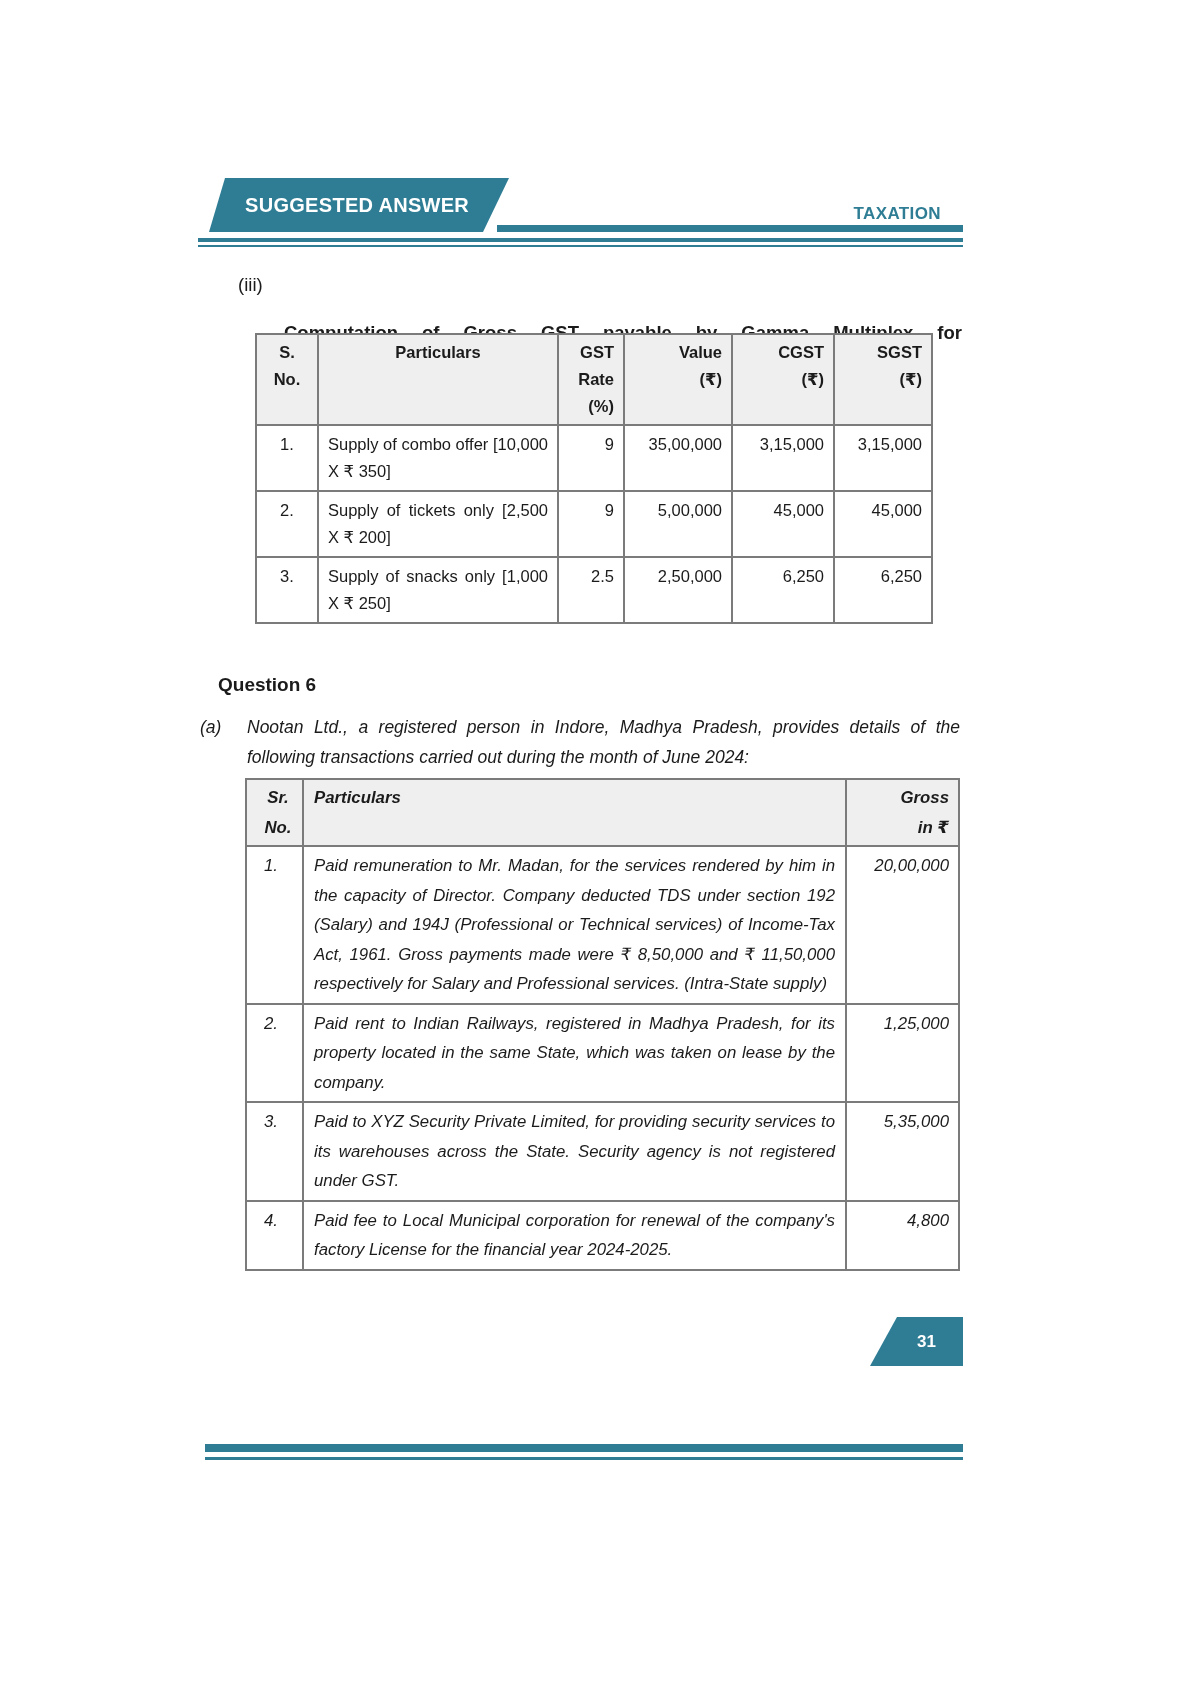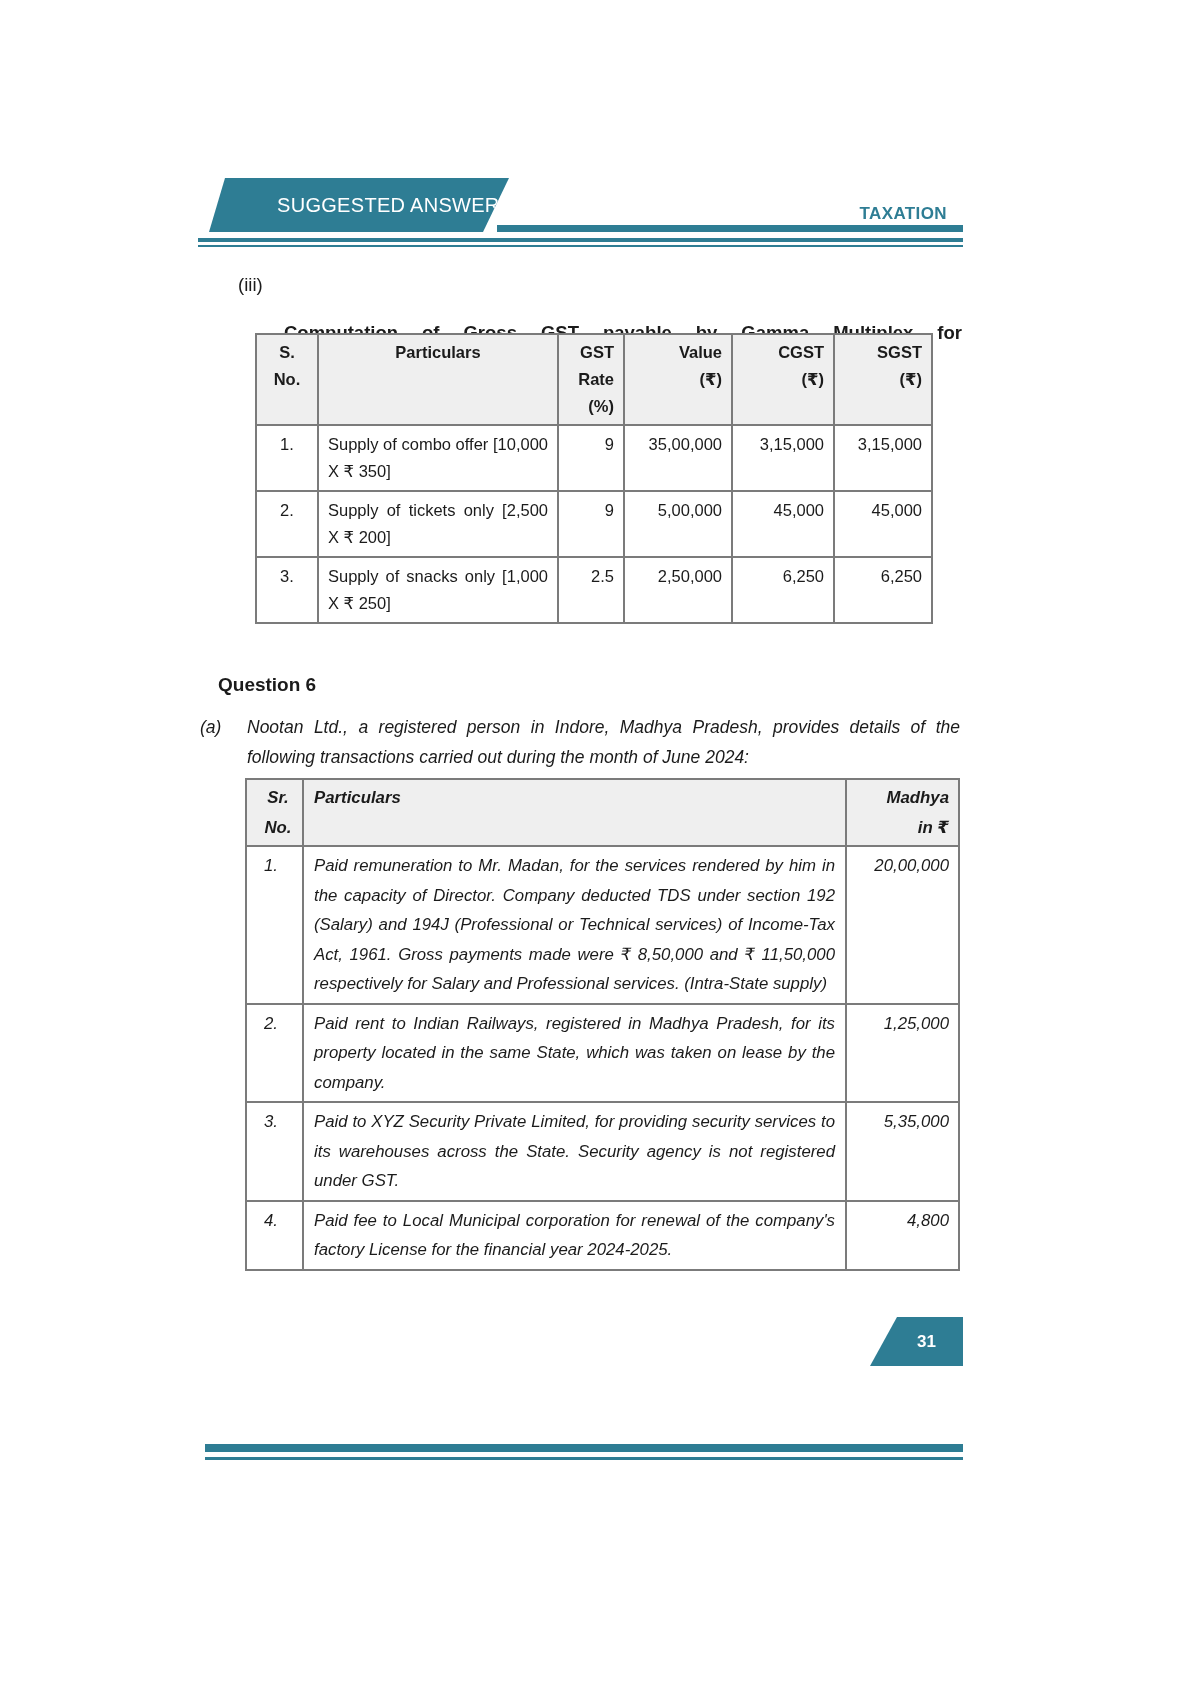--- a/index.html
+++ b/index.html
@@ -5,22 +5,22 @@
   :root { --teal:#2e7d94; --border:#7b7b7b; --hdrbg:#efefef; --ink:#1b1b1b; }
   * { margin:0; padding:0; box-sizing:border-box; }
   body { background:#ffffff; font-family:"Liberation Sans","DejaVu Sans",sans-serif; color:var(--ink); }
   .page { position:relative; width:1191px; height:1684px; background:#ffffff; overflow:hidden; }
 
   
   .banner { position:absolute; left:209px; top:178px; width:300px; height:54px;
             background:var(--teal);
             clip-path:polygon(16px 0, 100% 0, calc(100% - 26px) 100%, 0 100%);
             display:flex; align-items:center; padding-left:36px; }
-  .banner-text { color:#ffffff; font-weight:normal; font-size:20px; letter-spacing:0.3px;margin-left:32px; }
-  .taxation { position:absolute; top:204px; right:244px; color:var(--teal);
+  .banner-text { color:#ffffff; font-weight:bold; font-size:20px; letter-spacing:0.3px; }
+  .taxation { position:absolute; top:204px; right:250px; color:var(--teal);
               font-weight:bold; font-size:17px; letter-spacing:0.4px; }
   .header-bar   { position:absolute; left:497px; top:225px; width:466px; height:7px; background:var(--teal); }
   .header-line1 { position:absolute; left:198px; top:238px; width:765px; height:4px; background:var(--teal); }
   .header-line2 { position:absolute; left:198px; top:245px; width:765px; height:2px; background:var(--teal); }
 
   
   .section-iii { position:absolute; left:238px; top:270px; width:724px; display:flex; }
   .sec-marker { flex:none; width:46px; font-size:18.5px; line-height:30px; }
   .sec-title  { flex:1; font-weight:bold; font-size:18.5px; line-height:30px; }
   .sec-title .l1 { text-align:justify; text-align-last:justify;margin-top:48px; }
@@ -160,21 +160,21 @@
         <col style="width:113px">
     </colgroup>
     <thead>
       <tr>
         <th class="sno-col">
           <div>Sr.</div>
           <div>No.</div>
         </th>
         <th style="text-align:left">Particulars</th>
         <th class="al-r">
-          <div>Madhya</div>
+          <div>Gross</div>
           <div>in ₹</div>
         </th>
       </tr>
     </thead>
     <tbody>
       <tr>
         <td class="sno-col">1.</td>
         <td class="al-j">Paid remuneration to Mr. Madan, for the services rendered by him in the capacity of Director. Company deducted TDS under section 192 (Salary) and 194J (Professional or Technical services) of Income-Tax Act, 1961. Gross payments made were ₹ 8,50,000 and ₹ 11,50,000 respectively for Salary and Professional services. (Intra-State supply)</td>
         <td class="al-r">20,00,000</td>
       </tr>

